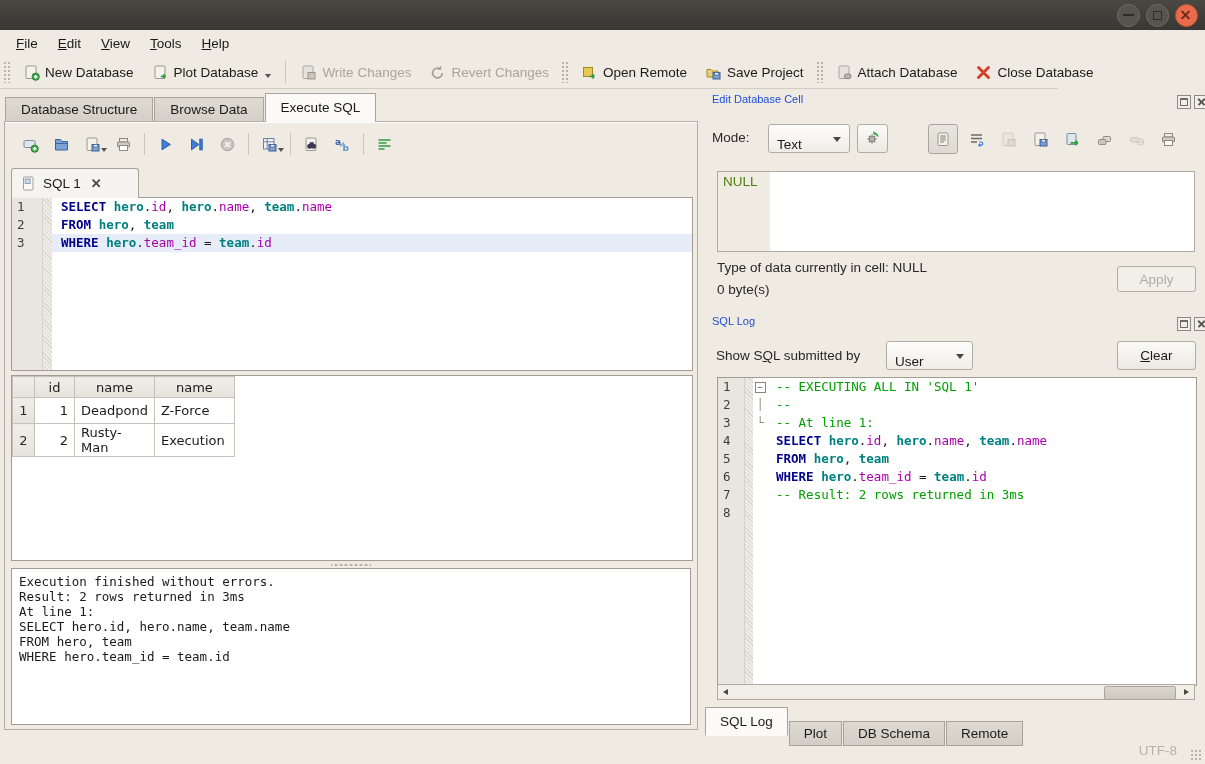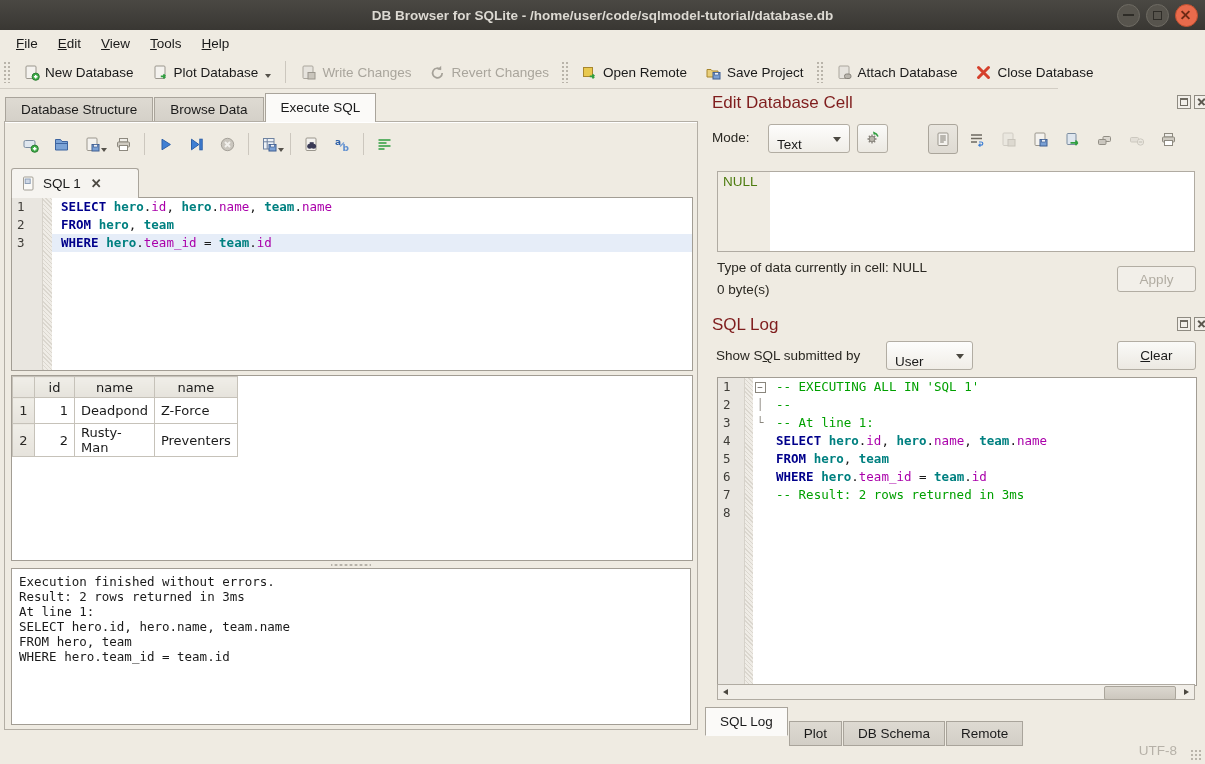--- a/index.html
+++ b/index.html
@@ -77,21 +77,21 @@
   .grid td.rh{background:linear-gradient(#f0eee8,#e6e3dc);text-align:center;color:#2c2a26}
   .grid td.num{text-align:right}
   
   .hsplit{position:absolute;left:6px;top:439px;width:680px;height:8px;
     background-image:radial-gradient(circle,#a9a49b 1px,transparent 1.3px);background-size:5px 4px;
     background-repeat:repeat-x;background-position:center;width:40px;left:326px;cursor:row-resize}
   .msgbox{position:absolute;left:6px;top:446px;width:680px;height:157px;background:#fff;
     border:1px solid #a29d94;font-family:"DejaVu Sans Mono",monospace;font-size:12.5px;
     line-height:15px;padding:5px 7px;box-sizing:border-box;white-space:pre}
   
-  .dock-title{position:absolute;font-size:17px;color:#7f1d1d}
+  .dock-title{position:absolute;font-size:11px;color:#1d4ed8}
   .dock-btns{position:absolute;display:flex;gap:3px}
   .dkbtn{width:12px;height:12px;border:1px solid #8f8b82;background:#f2efe9;position:relative;cursor:pointer}
   .dk-float::after{content:"";position:absolute;left:2px;top:2px;width:6px;height:5px;border:1px solid #6e6a61;border-top-width:2px}
   .dk-close::before,.dk-close::after{content:"";position:absolute;left:1.5px;top:5px;width:9px;height:1.5px;background:#5c584f}
   .dk-close::before{transform:rotate(45deg)}.dk-close::after{transform:rotate(-45deg)}
   .combo{position:absolute;height:29px;background:linear-gradient(#fdfdfc,#f0ede7);border:1px solid #b2ada3;
     border-radius:3px;display:flex;align-items:flex-end;padding:0 8px;box-sizing:border-box;cursor:pointer}
   .combo .arr{position:absolute;right:8px;top:12px;width:0;height:0;border-left:4px solid transparent;
     border-right:4px solid transparent;border-top:5px solid #4b4841}
   .pushbtn{position:absolute;background:linear-gradient(#fafaf8,#ece9e2);border:1px solid #b2ada3;border-radius:3px;
@@ -122,21 +122,20 @@
   .btab.active{background:#fbfaf8;height:27px;line-height:27px;margin-top:0;border-bottom-color:#fbfaf8}
   .statusbar{position:absolute;left:0;top:733px;width:1205px;height:31px}
   .encoding{position:absolute;right:28px;top:10px;color:#b6b1a8}
   .rgrip{position:absolute;right:3px;bottom:3px;width:12px;height:12px;
     background-image:radial-gradient(circle,#b9b4aa 1px,transparent 1.4px);background-size:4px 4px;cursor:nwse-resize}
 </style>
 </head>
 <body>
 
 <div class="titlebar">
-  <div class="title">DB Browser for SQLite - /home/user/code/sqlmodel-tutorial/database.db</div>
   <div class="winbtns">
     <div class="winbtn wb-min"></div>
     <div class="winbtn wb-max"></div>
     <div class="winbtn close wb-close"></div>
   </div>
 </div>
 
 <div class="menubar" id="menubar">
     <div class="menu-item"><u>F</u>ile</div>
     <div class="menu-item"><u>E</u>dit</div>
@@ -386,21 +385,21 @@
           <tr>
             <td class="rh">1</td>
             <td class="num">1</td>
             <td class="">Deadpond</td>
             <td class="">Z-Force</td>
           </tr>
           <tr>
             <td class="rh">2</td>
             <td class="num">2</td>
             <td class="">Rusty-Man</td>
-            <td class="">Preventers</td>
+            <td class="">Execution</td>
           </tr>
         </tbody>
       </table>
   </div>
   <div class="hsplit"></div>
   <div class="msgbox" id="msgBox">Execution finished without errors.
 Result: 2 rows returned in 3ms
 At line 1:
 SELECT hero.id, hero.name, team.name
 FROM hero, team

